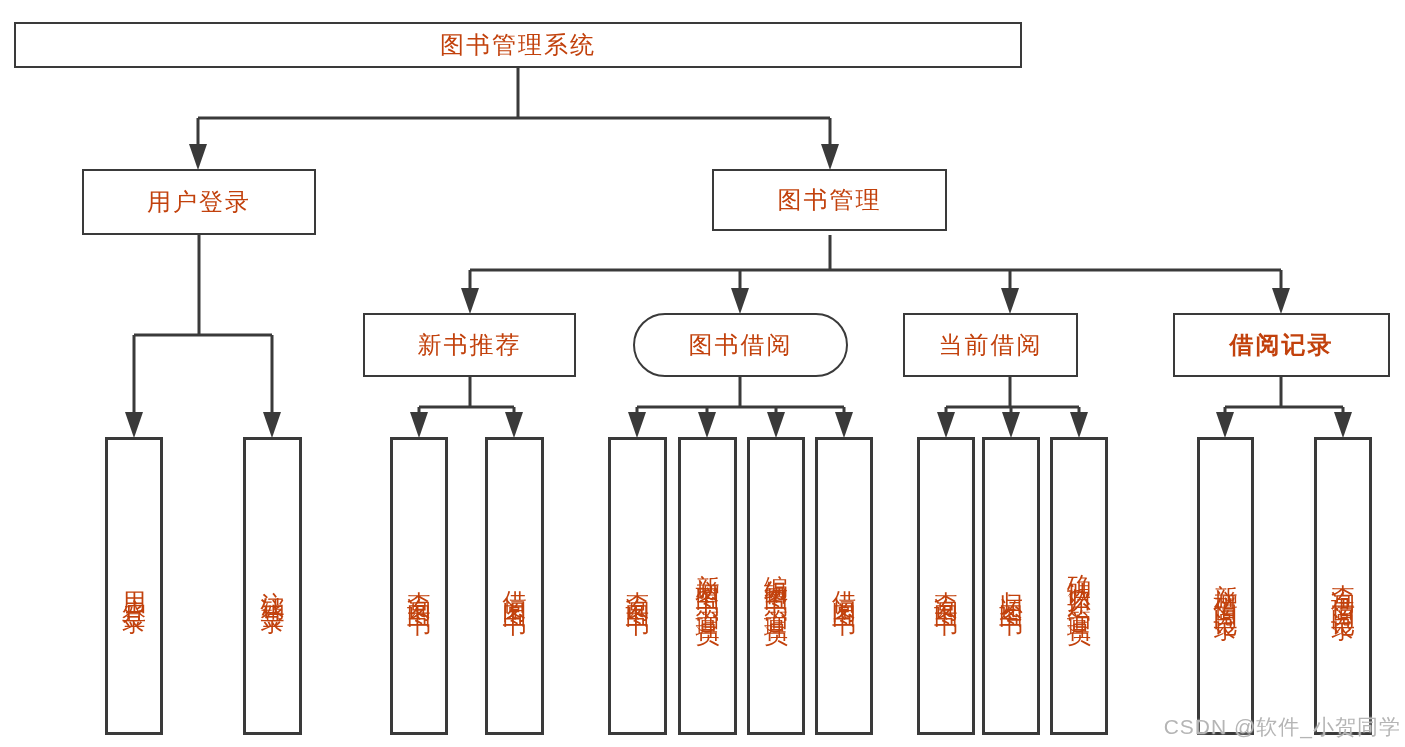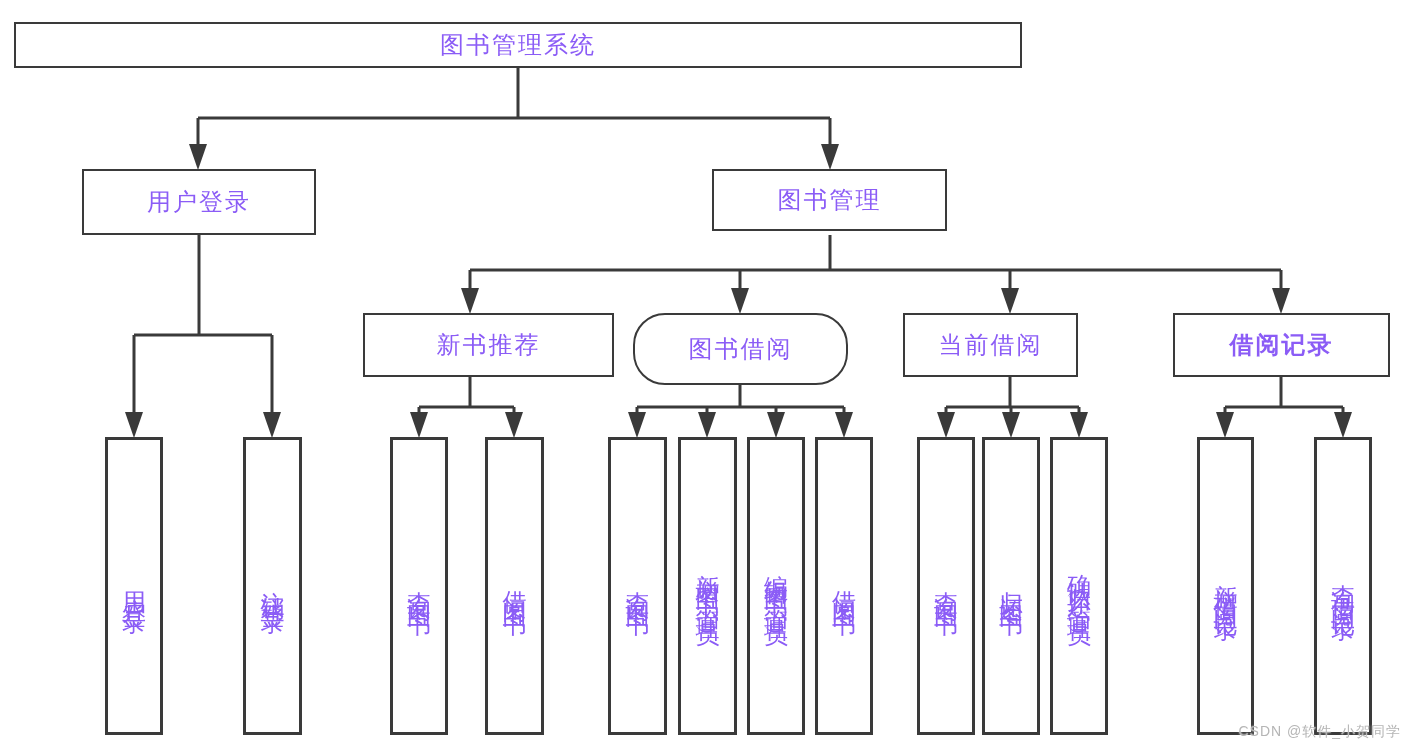--- a/index.html
+++ b/index.html
@@ -21,21 +21,21 @@
     top: 0;
     width: 1405px;
     height: 747px;
     z-index: 1;
   }
   .box {
     position: absolute;
     box-sizing: border-box;
     background: #ffffff;
     border: 2px solid #3a3a3a;
-    color: #8b5cf6;
+    color: #c2410c;
     display: flex;
     align-items: center;
     justify-content: center;
     font-size: 24px;
     letter-spacing: 2px;
     line-height: 1.2;
     z-index: 2;
     white-space: nowrap;
   }
   .leaf {
@@ -43,21 +43,21 @@
     writing-mode: vertical-rl;
     text-orientation: mixed;
     letter-spacing: 7px;
     line-height: 1;
     white-space: normal;
   }
   .watermark {
     position: absolute;
     right: 4px;
     bottom: 6px;
-    font-size: 14px;
+    font-size: 21px;
     letter-spacing: 1px;
     color: #b5b5b5;
     z-index: 3;
     text-shadow: 0 0 2px #ffffff;
   }
 </style>
 </head>
 <body>
 
 <div class="stage">
@@ -93,22 +93,22 @@
       <path d="M1216 412 H1234 L1225 438 Z"></path>
       <path d="M1334 412 H1352 L1343 438 Z"></path>
     </g>
   </svg>
 
   <div class="box" style="left:14px; top:22px; width:1008px; height:46px;">图书管理系统</div>
 
   <div class="box" style="left:82px; top:169px; width:234px; height:66px;">用户登录</div>
   <div class="box" style="left:712px; top:169px; width:235px; height:62px;">图书管理</div>
 
-  <div class="box" style="left:363px; top:313px; width:251px; height:64px;">新书推荐</div>
-  <div class="box" style="left:633px; top:313px; width:215px; height:72px;border-radius:32px;">图书借阅</div>
+  <div class="box" style="left:363px; top:313px; width:213px; height:64px;">新书推荐</div>
+  <div class="box" style="left:633px; top:313px; width:215px; height:64px;border-radius:32px;">图书借阅</div>
   <div class="box" style="left:903px; top:313px; width:175px; height:64px;">当前借阅</div>
   <div class="box" style="left:1173px; top:313px; width:217px; height:64px;font-weight:bold;">借阅记录</div>
 
   <div class="box leaf" style="left:105px; top:437px; width:58px; height:298px;">用户登录</div>
   <div class="box leaf" style="left:243px; top:437px; width:59px; height:298px;">注销登录</div>
 
   <div class="box leaf" style="left:390px; top:437px; width:58px; height:298px;">查询图书</div>
   <div class="box leaf" style="left:485px; top:437px; width:59px; height:298px;">借阅图书</div>
 
   <div class="box leaf" style="left:608px; top:437px; width:59px; height:298px;">查询图书</div>

